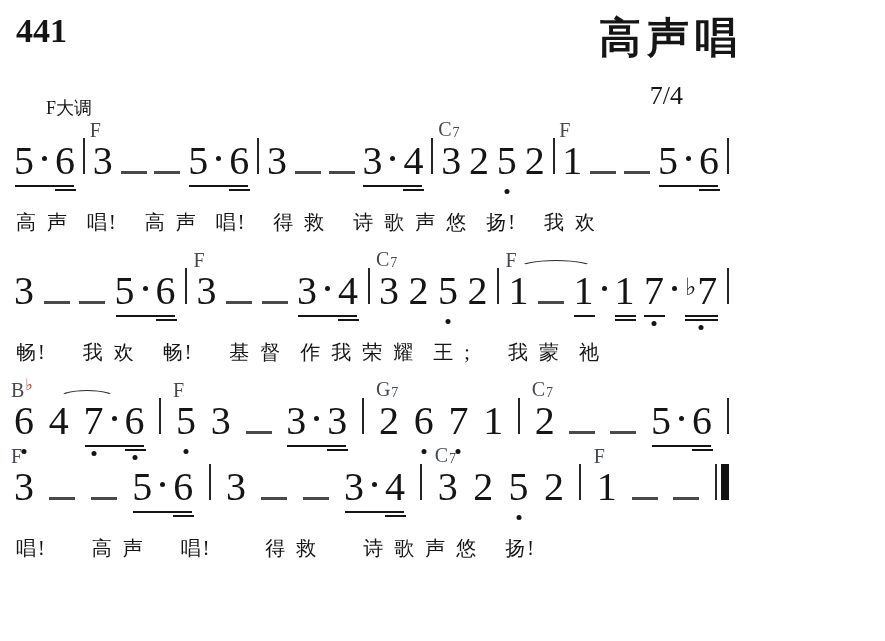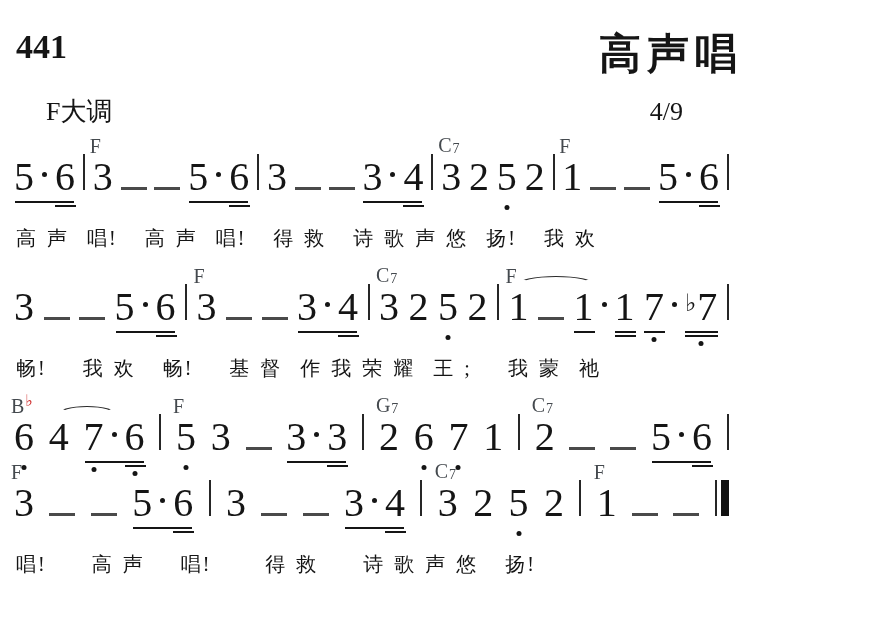--- a/index.html
+++ b/index.html
@@ -3,28 +3,28 @@
 <meta charset="utf-8">
 <style>
   :root{
     --ink:#151515; --dash:#4a4a4a; --chord:#44494e; --flat:#cf2b2b; --bar:#262626; --paper:#ffffff;
   }
   html,body{margin:0;padding:0;}
   body{
     width:885px;height:641px;overflow:hidden;background:var(--paper);
     font-family:"Liberation Serif","DejaVu Serif",serif;color:var(--ink);
   }
-  .page{position:relative;width:743px;height:641px;padding-top:24px;box-sizing:border-box;}
+  .page{position:relative;width:743px;height:641px;padding-top:8px;box-sizing:border-box;}
 
   
   .titlerow{position:relative;height:60px;}
   .hymn-number{position:absolute;left:16px;top:6px;font-size:34px;font-weight:700;line-height:1;}
   .hymn-title{text-align:right;font-size:42px;font-weight:700;letter-spacing:6px;line-height:60px;}
   .keyrow{position:relative;height:32px;margin-top:12px;}
-  .key-sig{position:absolute;left:46px;top:0;font-size:26px;line-height:32px;}
+  .key-sig{position:absolute;left:46px;top:12px;font-size:18px;line-height:32px;}
   .time-sig{position:absolute;right:60px;top:0;font-size:26px;line-height:32px;}
 
   
   .sys{margin-top:26px;}
   .mrow{
     display:flex;justify-content:space-between;align-items:baseline;
     padding:0 14px;height:40px;position:relative;
   }
   .lrow{
     margin-top:24px;height:40px;line-height:40px;padding:0 16px;
@@ -58,21 +58,21 @@
 </head>
 <body>
 
 <div class="page">
   <div class="titlerow">
     <div class="hymn-number">441</div>
     <div class="hymn-title">高声唱</div>
   </div>
   <div class="keyrow">
     <div class="key-sig">F大调</div>
-    <div class="time-sig">4/9</div>
+    <div class="time-sig">7/4</div>
   </div>
   <div id="systems">
       <div class="sys">
         <div class="mrow">
           <span class="grp"><span class="note"><span class="d">5</span></span><span class="adot"></span><span class="note"><span class="d">6</span><span class="ul" style="bottom: -10px;"></span></span><span class="beam"></span></span>
           <span class="bar"></span>
           <span class="note"><span class="chord"><span>F</span></span><span class="d">3</span></span>
           <span class="dash"></span>
           <span class="dash"></span>
           <span class="grp"><span class="note"><span class="d">5</span></span><span class="adot"></span><span class="note"><span class="d">6</span><span class="ul" style="bottom: -10px;"></span></span><span class="beam"></span></span>

